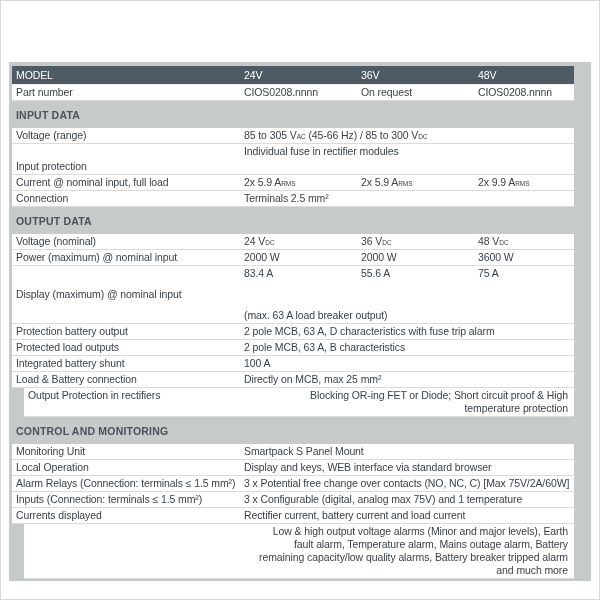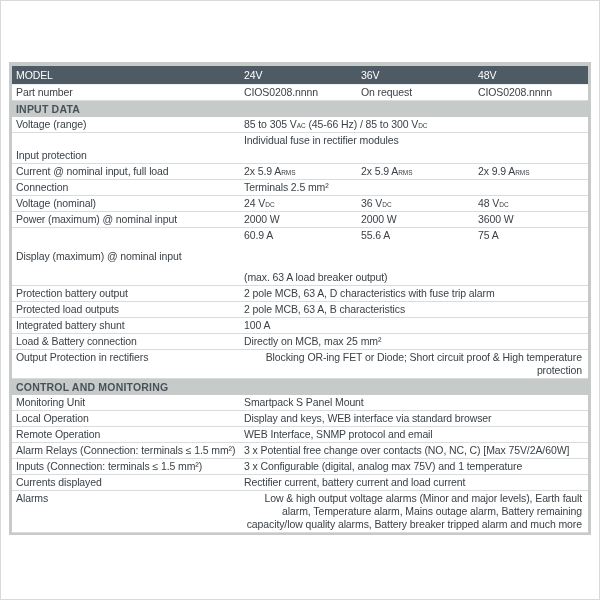--- a/index.html
+++ b/index.html
@@ -19,50 +19,50 @@
   }
   .canvas{
     width:600px;height:600px;
     border:1px solid var(--page-border);
     background:#ffffff;
     overflow:hidden;
   }
   .table-wrap{
     margin:61px 8px 0 8px;
     background:var(--table-bg);
-    padding:4px 3px 2px 3px;
+    padding:4px 17px 2px 3px;
     font-size:10.5px;
     color:var(--text);
     letter-spacing:-0.1px;
   }
   .row{
     display:grid;
     grid-template-columns:232px 117px 117px 1fr;
     background:var(--row-bg);
     border-bottom:1px solid var(--separator);
     align-items:center;
     min-height:15px;
   }
-  .row.top{align-items:start;}
+  .row.top{align-items:start;margin-left:12px;}
   .cell{line-height:15px;overflow:hidden;white-space:nowrap;}
   .label{padding-left:4px;}
   .span{grid-column:2 / -1;}
   .wrap{white-space:normal;line-height:13px;padding:1px 6px 1px 0;text-align:right;}
   .note{line-height:13px;padding-bottom:1px;margin-top:28px;}
   .two-row{grid-row:1 / span 2;}
   .head-row{
     background:var(--header-bg);
     color:var(--header-text);
     border-bottom:1px solid #eef0f0;
     min-height:18px;
   }
   .head-row .cell{line-height:18px;}
   .section-row{
     display:flex;align-items:center;
-    height:16px;
+    height:27px;
     padding-left:4px;
     font-weight:bold;
     color:var(--section-text);
     letter-spacing:0.2px;
   }
   sub{
     font-size:0.62em;
     line-height:0;
     vertical-align:baseline;
     position:relative;
@@ -107,38 +107,39 @@
       <div class="cell">2x 5.9 A<sub>RMS</sub></div>
       <div class="cell">2x 5.9 A<sub>RMS</sub></div>
       <div class="cell">2x 9.9 A<sub>RMS</sub></div>
     </div>
 
     <div class="row">
       <div class="cell label">Connection</div>
       <div class="cell span">Terminals 2.5 mm²</div>
     </div>
 
+    <div class="section-row">OUTPUT DATA</div>
 
     <div class="row">
       <div class="cell label">Voltage (nominal)</div>
       <div class="cell">24 V<sub>DC</sub></div>
       <div class="cell">36 V<sub>DC</sub></div>
       <div class="cell">48 V<sub>DC</sub></div>
     </div>
 
     <div class="row">
       <div class="cell label">Power (maximum) @ nominal input</div>
       <div class="cell">2000 W</div>
       <div class="cell">2000 W</div>
       <div class="cell">3600 W</div>
     </div>
 
     <div class="row">
       <div class="cell label two-row">Display (maximum) @ nominal input</div>
-      <div class="cell">60.9 A</div>
+      <div class="cell">83.4 A</div>
       <div class="cell">55.6 A</div>
       <div class="cell">75 A</div>
       <div class="cell span note">(max. 63 A load breaker output)</div>
     </div>
 
     <div class="row">
       <div class="cell label">Protection battery output</div>
       <div class="cell span">2 pole MCB, 63 A, D characteristics with fuse trip alarm</div>
     </div>
 
@@ -168,39 +169,34 @@
     <div class="row">
       <div class="cell label">Monitoring Unit</div>
       <div class="cell span">Smartpack S Panel Mount</div>
     </div>
 
     <div class="row">
       <div class="cell label">Local Operation</div>
       <div class="cell span">Display and keys, WEB interface via standard browser</div>
     </div>
 
-    <div class="row">
-      <div class="cell label">Remote Operation</div>
-      <div class="cell span">WEB Interface, SNMP protocol and email</div>
-    </div>
 
     <div class="row">
       <div class="cell label">Alarm Relays (Connection: terminals ≤ 1.5 mm²)</div>
       <div class="cell span">3 x Potential free change over contacts (NO, NC, C) [Max 75V/2A/60W]</div>
     </div>
 
     <div class="row">
       <div class="cell label">Inputs (Connection: terminals ≤ 1.5 mm²)</div>
       <div class="cell span">3 x Configurable (digital, analog max 75V) and 1 temperature</div>
     </div>
 
     <div class="row">
       <div class="cell label">Currents displayed</div>
       <div class="cell span">Rectifier current, battery current and load current</div>
     </div>
 
     <div class="row top">
-      <div class="cell label">Alarms</div>
       <div class="cell span wrap">Low &amp; high output voltage alarms (Minor and major levels), Earth fault alarm, Temperature alarm, Mains outage alarm, Battery remaining capacity/low quality alarms, Battery breaker tripped alarm and much more</div>
     </div>
 
   </div>
 </div>
 
 </body></html>

